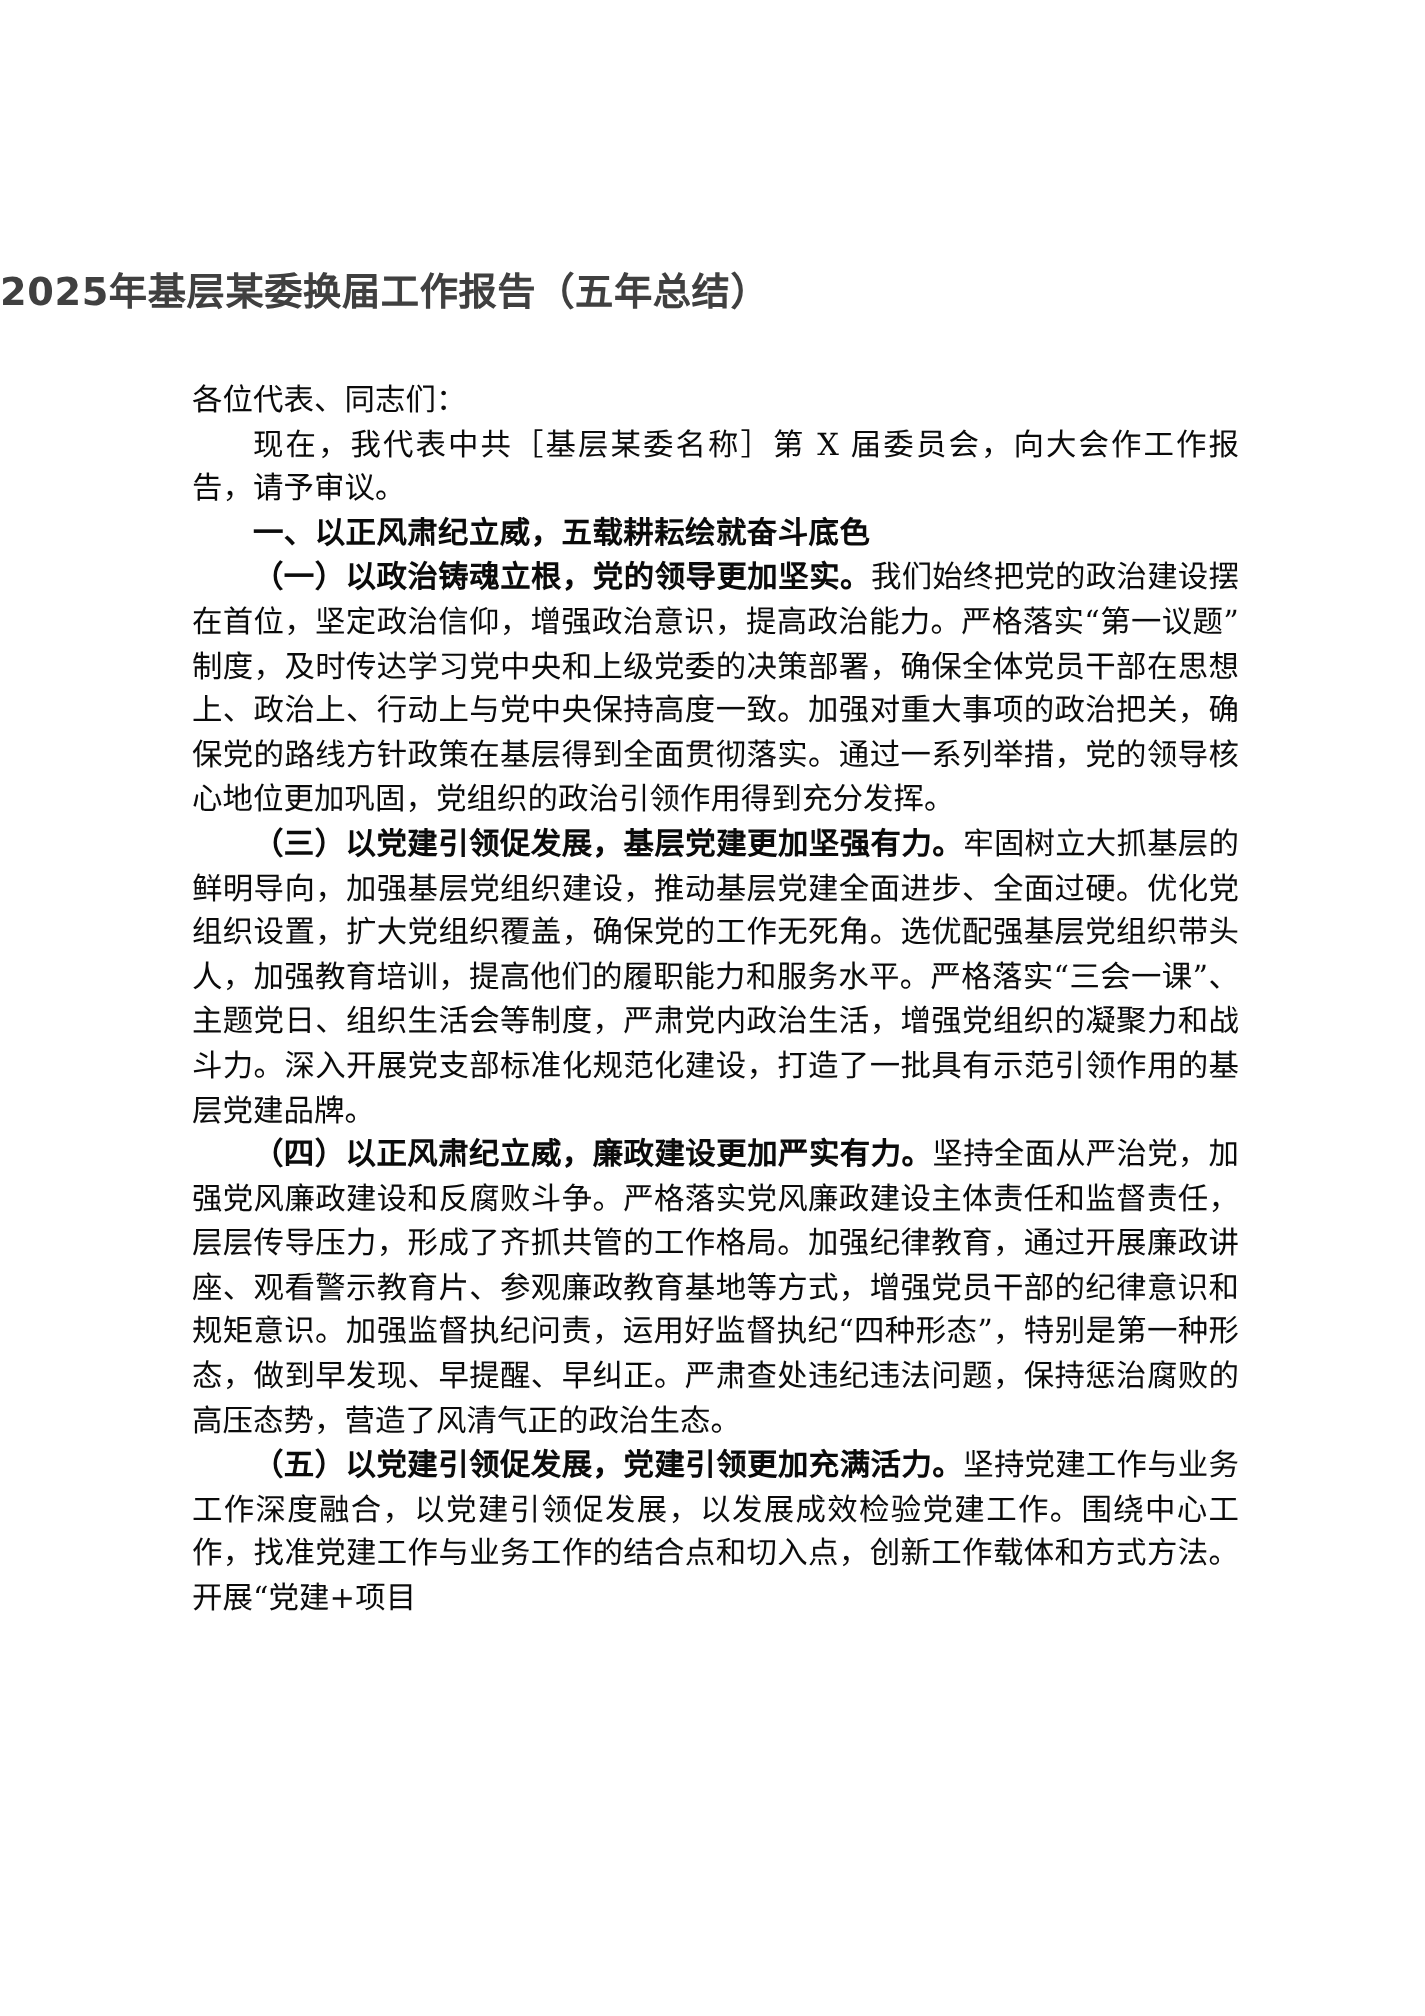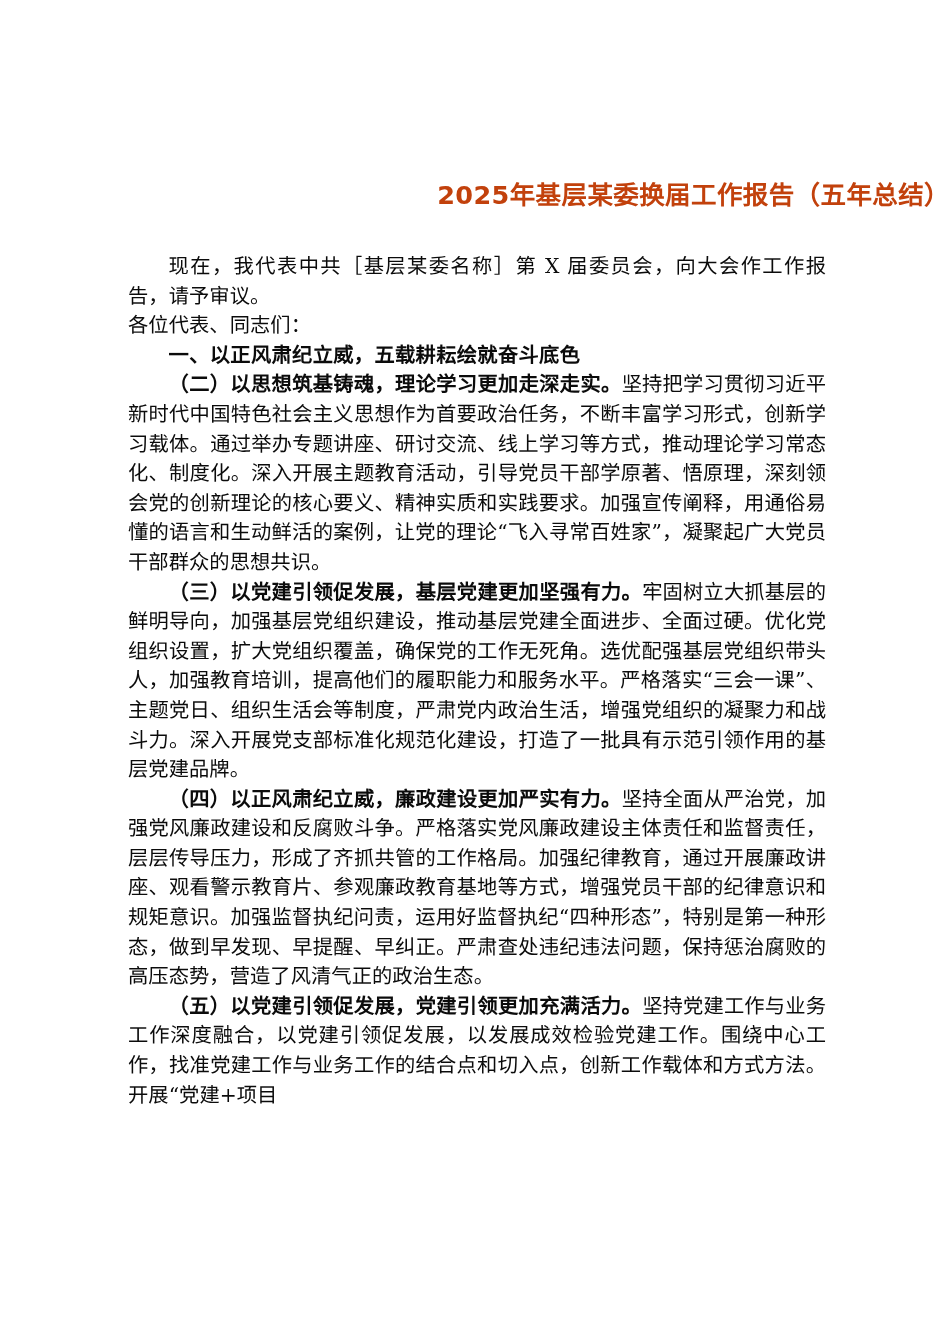--- a/index.html
+++ b/index.html
@@ -24,27 +24,27 @@
     background: #ffffff;
     box-sizing: border-box;
   }
 
   
   .doc-title {
     position: absolute;
     left: 0;
     top: 178px;
     width: 950px;
-    text-align: right;
+    text-align: left;
     font-family: "DejaVu Sans", "Liberation Sans", sans-serif;
     font-weight: bold;
     font-size: 25.5px;
     line-height: 34px;
     letter-spacing: 0.4px;
-    color: #c2410c;
+    color: #404040;
     white-space: nowrap;
   }
 
   
   .body-block {
     position: absolute;
     left: 128px;
     top: 252px;
     width: 698px;
   }
@@ -82,29 +82,29 @@
 </style>
 </head>
 <body>
 
 <div class="page">
 
   <div class="doc-title">2025年基层某委换届工作报告（五年总结）</div>
 
   <div class="body-block">
 
+    <p class="para noindent">各位代表、同志们：</p>
+
     <p class="para indent">现在，我代表中共［基层某委名称］第 X 届委员会，向大会作工作报告，请予审议。</p>
-
-    <p class="para noindent">各位代表、同志们：</p>
 
     <p class="para indent section-heading">一、以正风肃纪立威，五载耕耘绘就奋斗底色</p>
 
 
+    <p class="para indent"><span class="hd">（一）以政治铸魂立根，党的领导更加坚实。</span><span>我们始终把党的政治建设摆在首位，坚定政治信仰，增强政治意识，提高政治能力。严格落实“第一议题”制度，及时传达学习党中央和上级党委的决策部署，确保全体党员干部在思想上、政治上、行动上与党中央保持高度一致。加强对重大事项的政治把关，确保党的路线方针政策在基层得到全面贯彻落实。通过一系列举措，党的领导核心地位更加巩固，党组织的政治引领作用得到充分发挥。</span></p>
 
-    <p class="para indent"><span class="hd">（二）以思想筑基铸魂，理论学习更加走深走实。</span><span>坚持把学习贯彻习近平新时代中国特色社会主义思想作为首要政治任务，不断丰富学习形式，创新学习载体。通过举办专题讲座、研讨交流、线上学习等方式，推动理论学习常态化、制度化。深入开展主题教育活动，引导党员干部学原著、悟原理，深刻领会党的创新理论的核心要义、精神实质和实践要求。加强宣传阐释，用通俗易懂的语言和生动鲜活的案例，让党的理论“飞入寻常百姓家”，凝聚起广大党员干部群众的思想共识。</span></p>
 
     <p class="para indent"><span class="hd">（三）以党建引领促发展，基层党建更加坚强有力。</span><span>牢固树立大抓基层的鲜明导向，加强基层党组织建设，推动基层党建全面进步、全面过硬。优化党组织设置，扩大党组织覆盖，确保党的工作无死角。选优配强基层党组织带头人，加强教育培训，提高他们的履职能力和服务水平。严格落实“三会一课”、主题党日、组织生活会等制度，严肃党内政治生活，增强党组织的凝聚力和战斗力。深入开展党支部标准化规范化建设，打造了一批具有示范引领作用的基层党建品牌。</span></p>
 
     <p class="para indent"><span class="hd">（四）以正风肃纪立威，廉政建设更加严实有力。</span><span>坚持全面从严治党，加强党风廉政建设和反腐败斗争。严格落实党风廉政建设主体责任和监督责任，层层传导压力，形成了齐抓共管的工作格局。加强纪律教育，通过开展廉政讲座、观看警示教育片、参观廉政教育基地等方式，增强党员干部的纪律意识和规矩意识。加强监督执纪问责，运用好监督执纪“四种形态”，特别是第一种形态，做到早发现、早提醒、早纠正。严肃查处违纪违法问题，保持惩治腐败的高压态势，营造了风清气正的政治生态。</span></p>
 
     <p class="para indent"><span class="hd">（五）以党建引领促发展，党建引领更加充满活力。</span><span>坚持党建工作与业务工作深度融合，以党建引领促发展，以发展成效检验党建工作。围绕中心工作，找准党建工作与业务工作的结合点和切入点，创新工作载体和方式方法。开展“党建+项目</span></p>
 
   </div>
 
 </div>

